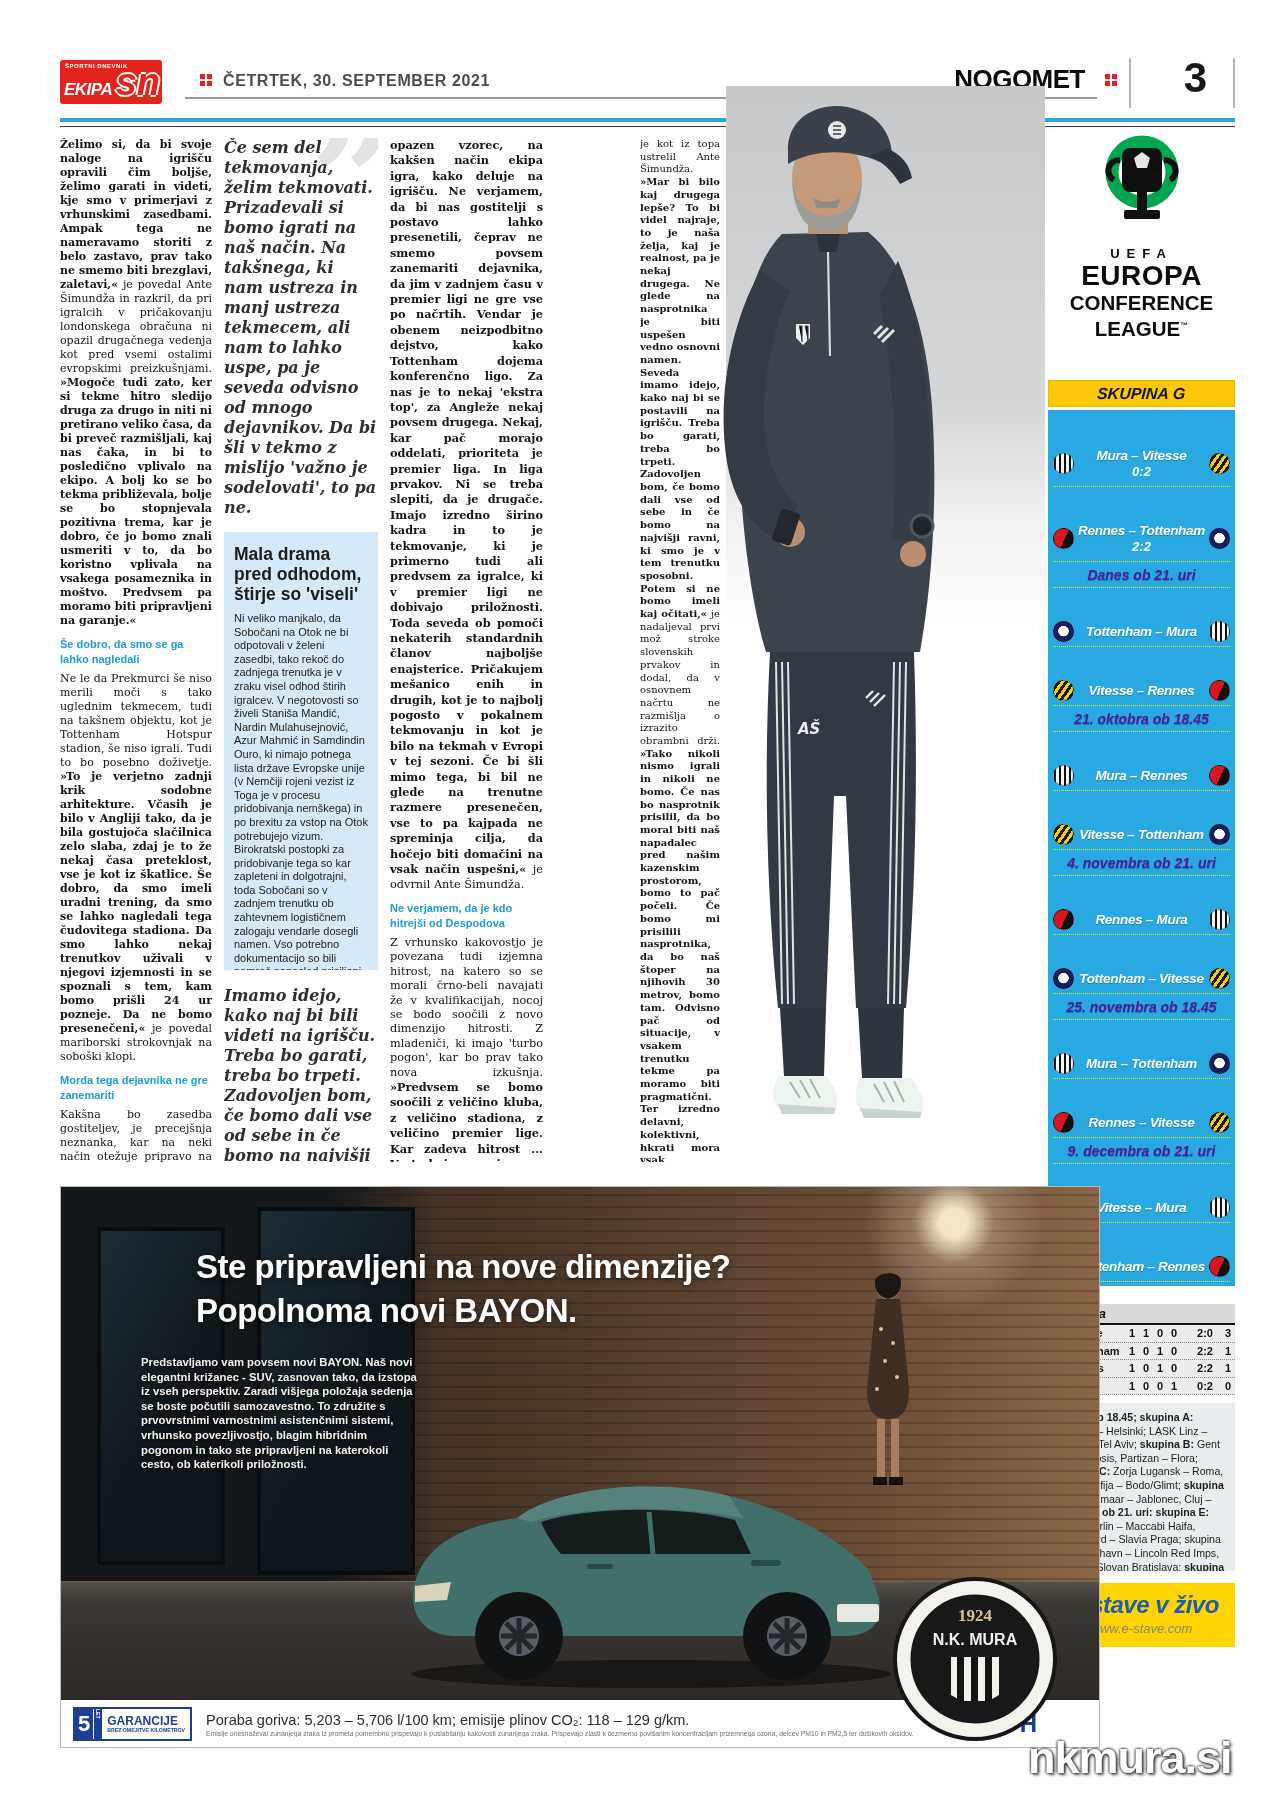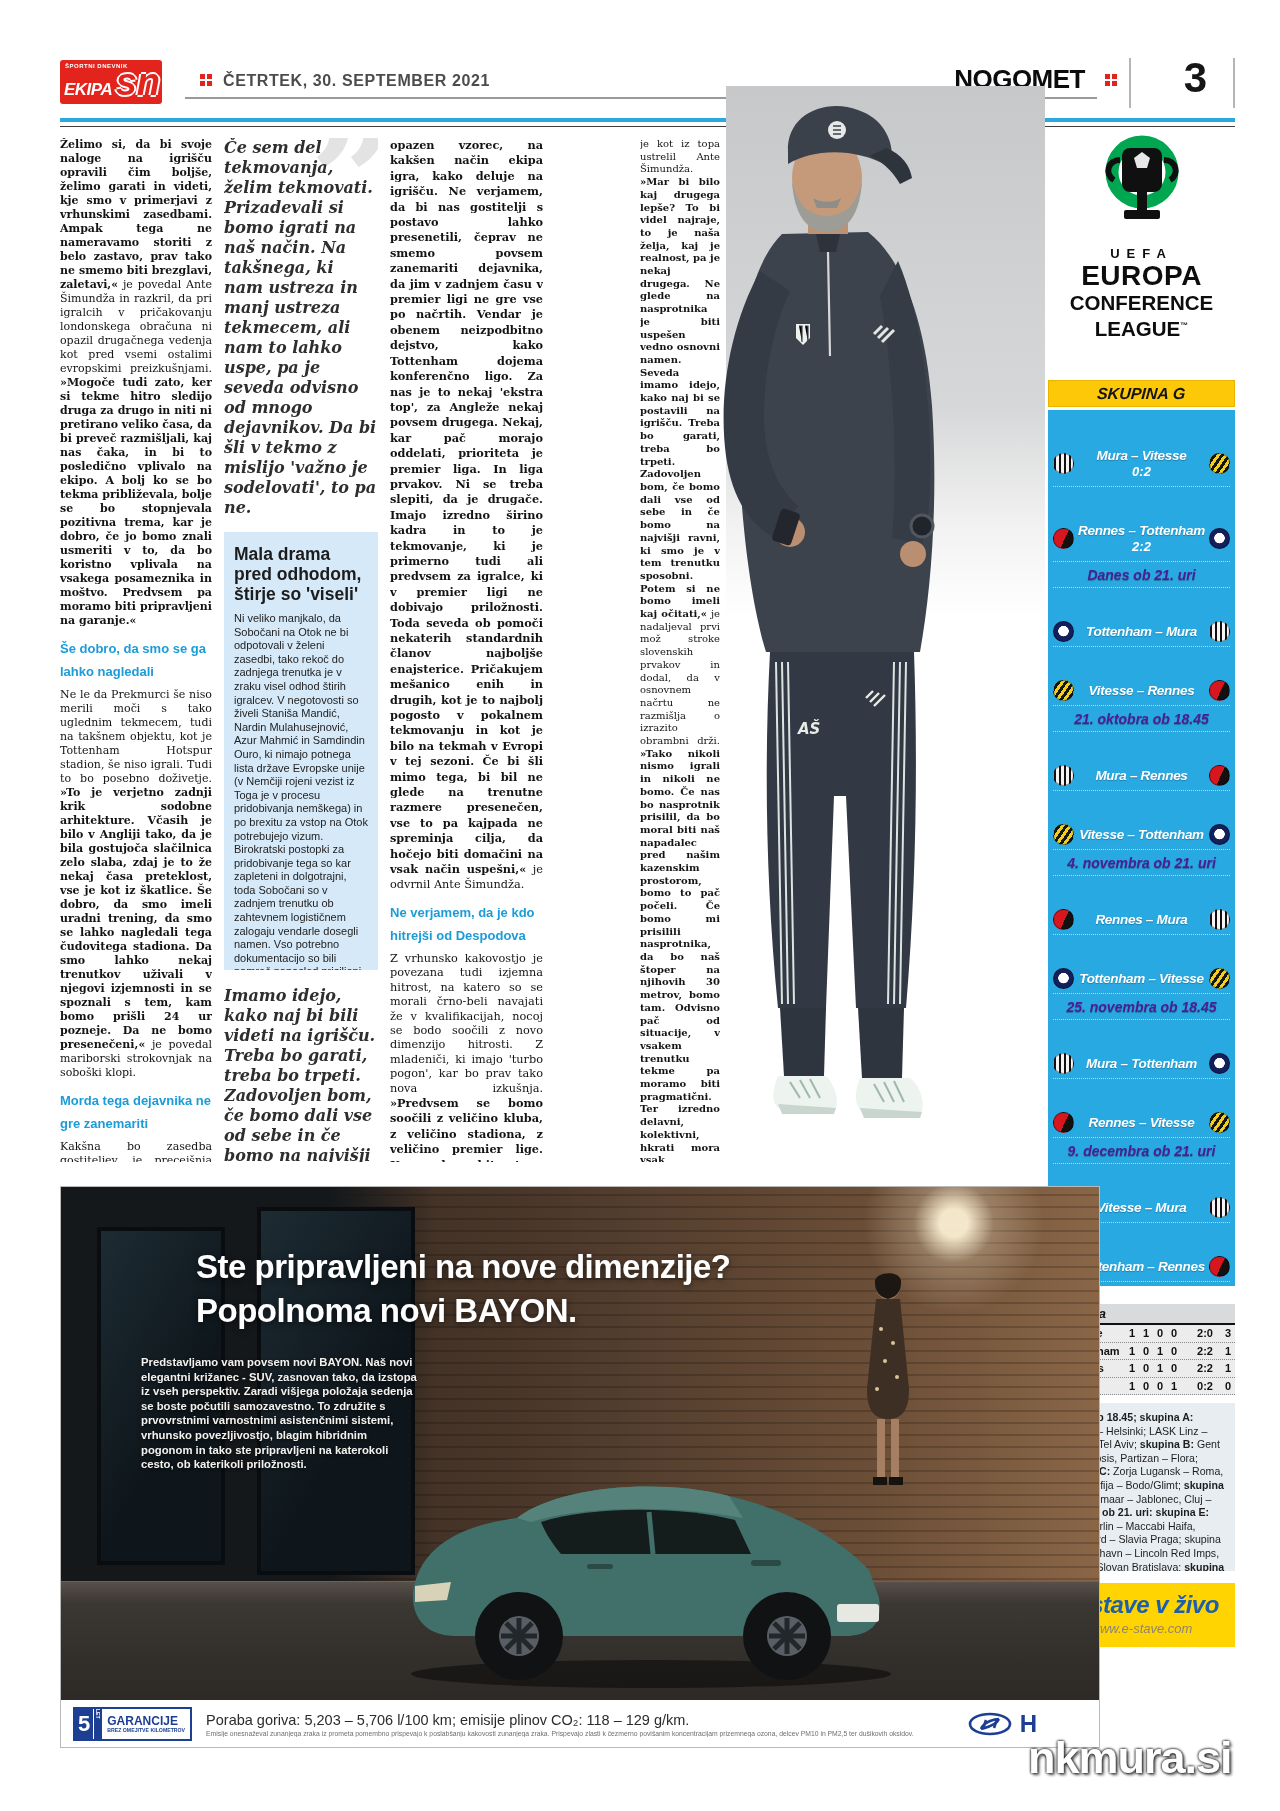--- a/index.html
+++ b/index.html
@@ -25,22 +25,22 @@
   .rule-blue{position:absolute;left:60px;top:118px;width:1175px;height:4px;background:#2aa9e0;}
   .rule-black{position:absolute;left:60px;top:126px;width:1175px;height:1px;background:#3d3d3d;}
   
   .col{position:absolute;top:138px;height:1024px;overflow:hidden;text-align:justify;
        font-family:"DejaVu Serif",serif;color:#141414;}
   .col1{left:60px;width:152px;font-size:11px;line-height:14px;}
   .col3{left:390px;width:153px;font-size:11.3px;line-height:14.4px;}
   .col4{left:640px;width:80px;font-size:10px;line-height:12.7px;text-align:justify;}
   .seg-bs{font-weight:700;}
   .seg-s{font-weight:400;}
-  .subhead{font-family:"Liberation Sans",sans-serif;color:#1b9cd8;font-weight:800;font-size:13px;
-           line-height:23px;text-align:left;margin:9px 0 5px;}
+  .subhead{font-family:"Liberation Sans",sans-serif;color:#1b9cd8;font-weight:800;font-size:11px;
+           line-height:15px;text-align:left;margin:9px 0 5px;}
   .p-block{margin:0 0 1px;}
   
   .col2wrap{position:absolute;left:224px;top:138px;width:154px;height:1024px;overflow:hidden;}
   .pullquote{position:relative;z-index:1;font-family:"DejaVu Serif",serif;font-style:italic;font-weight:700;
              font-size:16px;line-height:20px;color:#2e2e2e;text-align:left;}
   .qmark{position:absolute;z-index:0;font-family:"DejaVu Serif",serif;font-weight:700;color:#e3e3e3;
          font-size:150px;line-height:100px;pointer-events:none;}
   .drama{position:relative;z-index:1;margin-top:14px;background:#d6e9f8;padding:12px 10px 10px;height:416px;overflow:hidden;}
   .drama h3{margin:0 0 8px;font-size:17.5px;line-height:20px;font-weight:800;color:#1c1c1c;text-align:left;}
   .drama p{margin:0;font-size:11px;line-height:13.6px;color:#222;text-align:left;
@@ -497,16 +497,31 @@
           <ellipse cx="22" cy="12" rx="20" ry="10" fill="none" stroke="#1c3f94" stroke-width="2.6"></ellipse>
           <path d="M13,17 C16,9 28,7 31,7 M13,17 C16,16 28,14 31,7" stroke="#1c3f94" stroke-width="2.6" fill="none"></path>
           <line x1="15" y1="17" x2="18" y2="8" stroke="#1c3f94" stroke-width="2.6"></line>
           <line x1="26" y1="16" x2="29" y2="7" stroke="#1c3f94" stroke-width="2.6"></line>
         </svg>
         <span class="word">H</span>
       </div>
     </div>
   </div>
 
+  <div class="mura-emblem">
+    <svg width="164" height="164" viewBox="0 0 164 164">
+      <circle cx="82" cy="82" r="80" fill="#f4f2ec" stroke="#161616" stroke-width="4"></circle>
+      <circle cx="82" cy="82" r="66" fill="#181818" stroke="#f4f2ec" stroke-width="3"></circle>
+      <text x="82" y="44" text-anchor="middle" font-family="Liberation Serif, serif" font-size="17" font-weight="bold" fill="#dcc58a">1924</text>
+      <text x="82" y="68" text-anchor="middle" font-family="Liberation Sans, sans-serif" font-size="16" font-weight="bold" fill="#f2f0ea">N.K. MURA</text>
+      <g>
+        <rect x="58" y="80" width="48" height="44" fill="#f2f0ea"></rect>
+        <rect x="64" y="80" width="7" height="44" fill="#141414"></rect>
+        <rect x="78" y="80" width="7" height="44" fill="#141414"></rect>
+        <rect x="92" y="80" width="7" height="44" fill="#141414"></rect>
+        <path d="M58,118 L82,132 L106,118 L106,124 L82,138 L58,124 Z" fill="#181818"></path>
+      </g>
+    </svg>
+  </div>
 
   <div class="watermark">nkmura.si</div>
 
 </div>
 
 </body></html>

